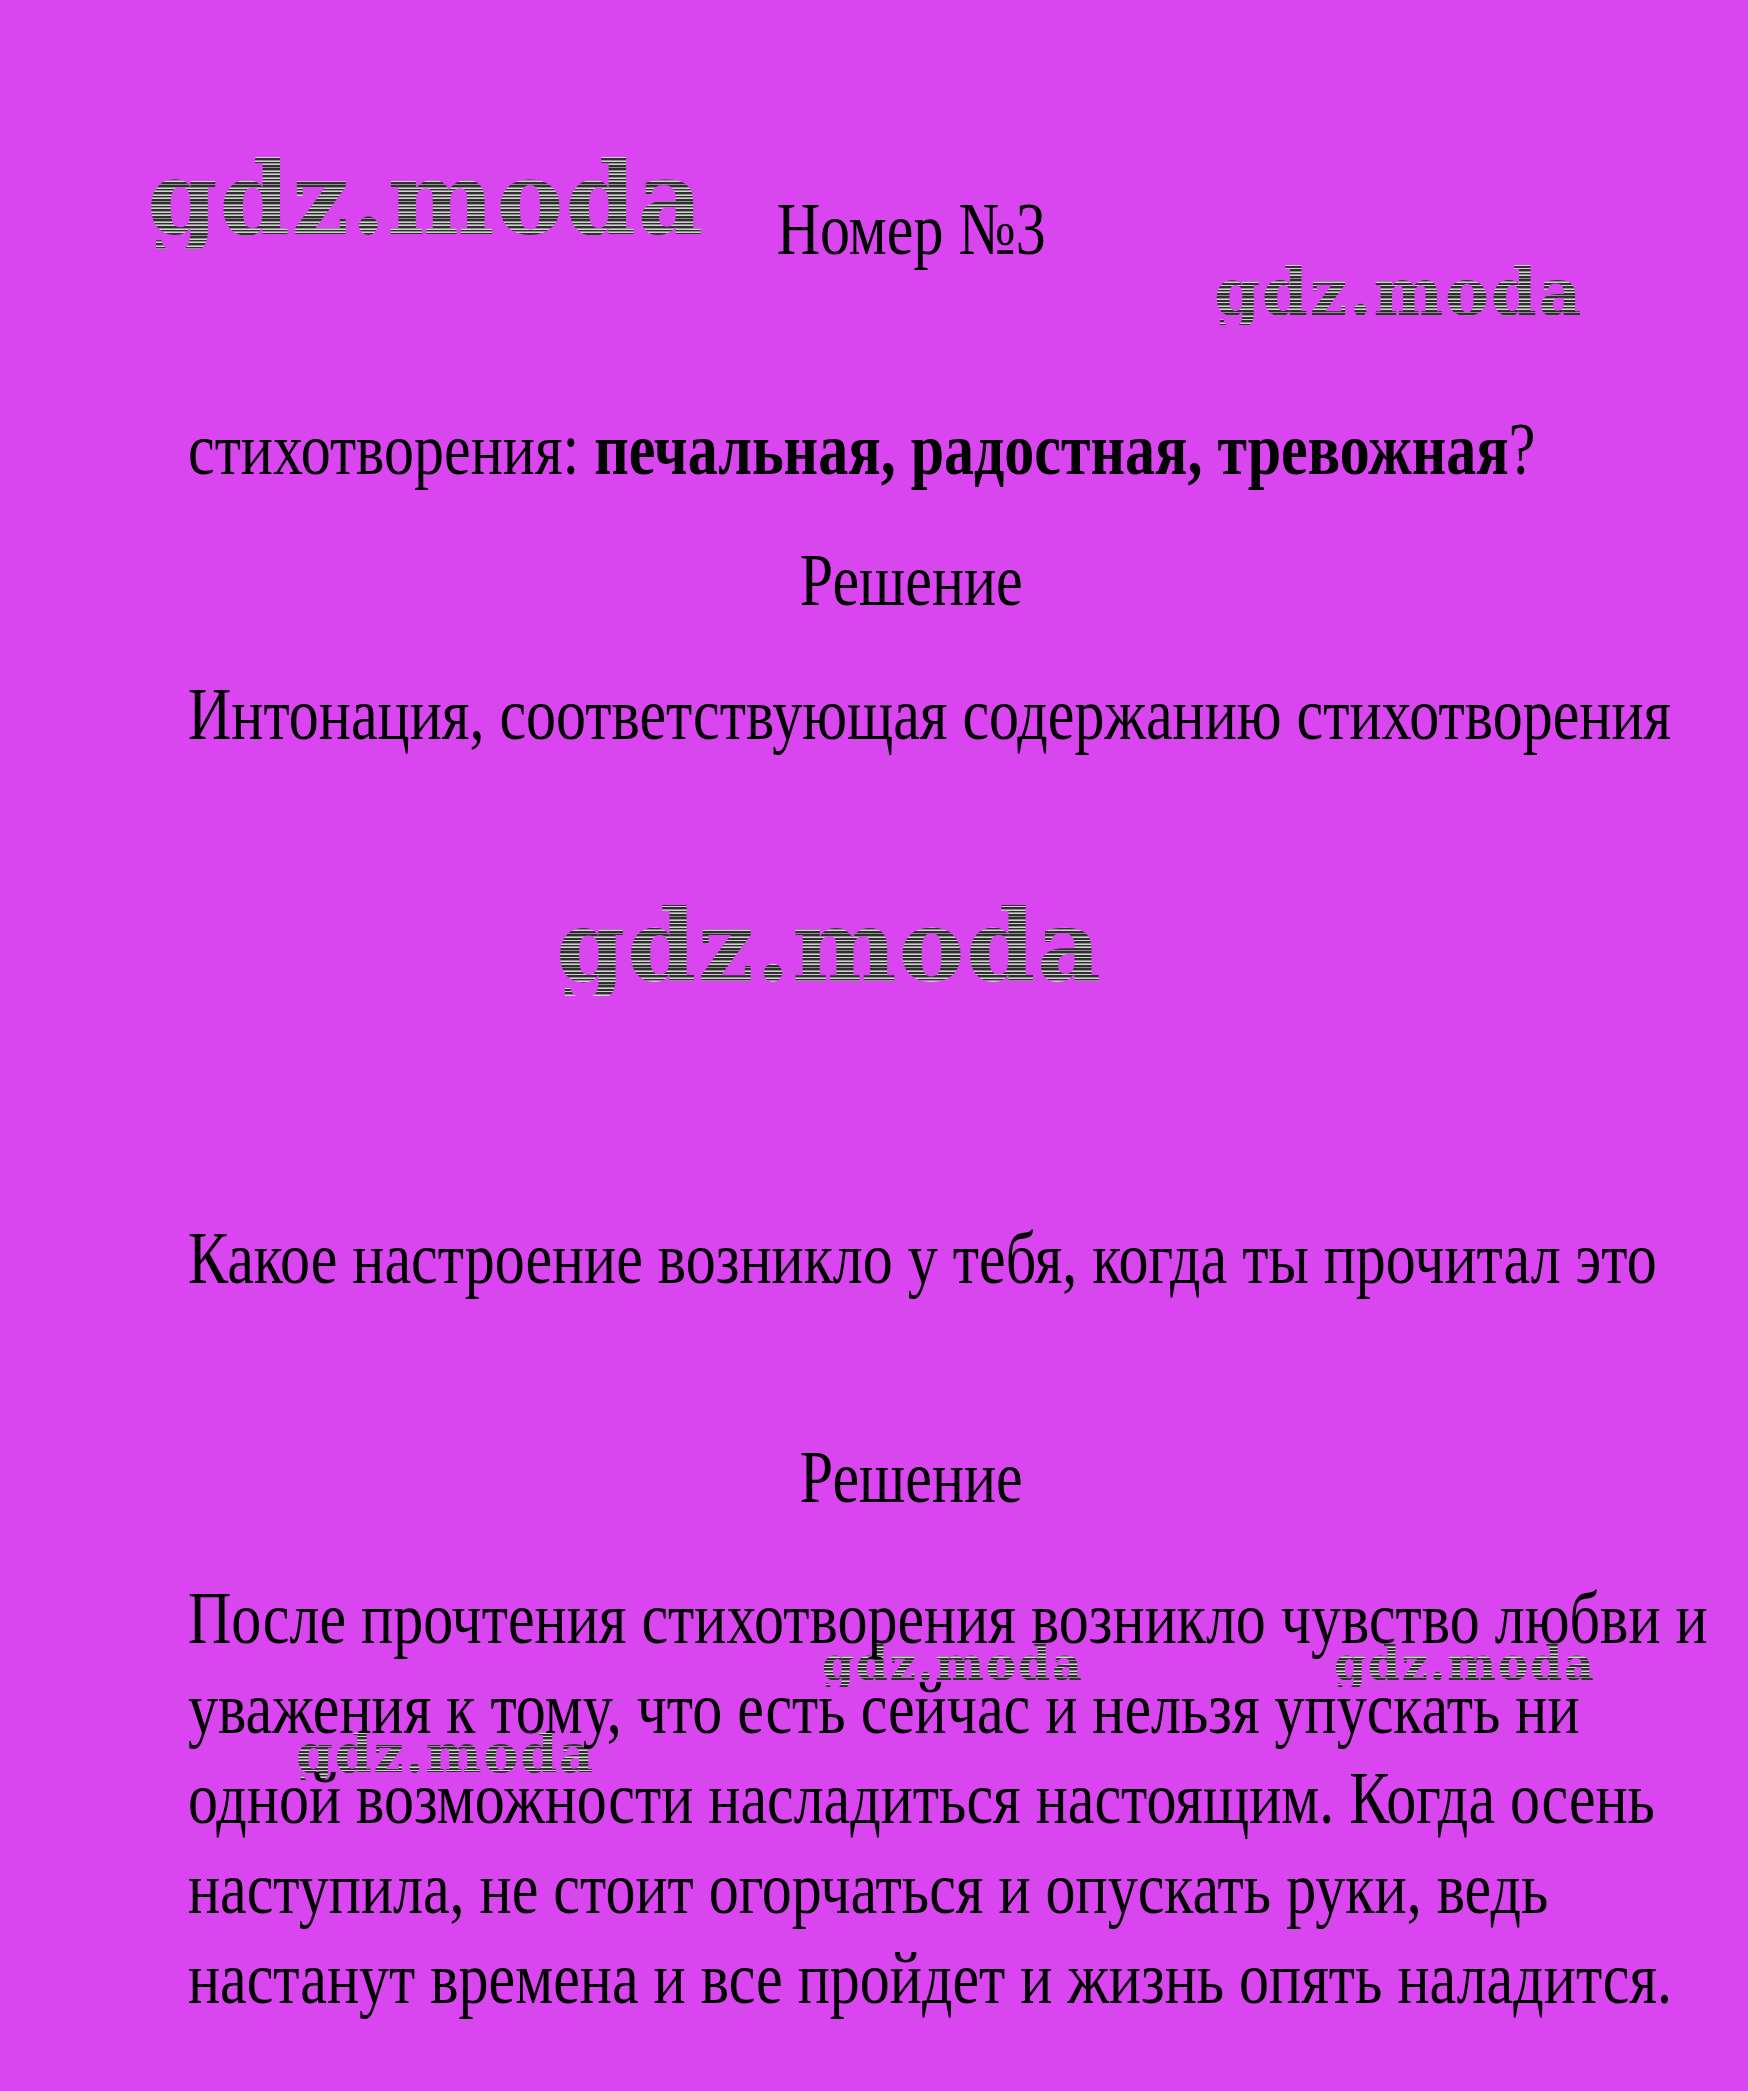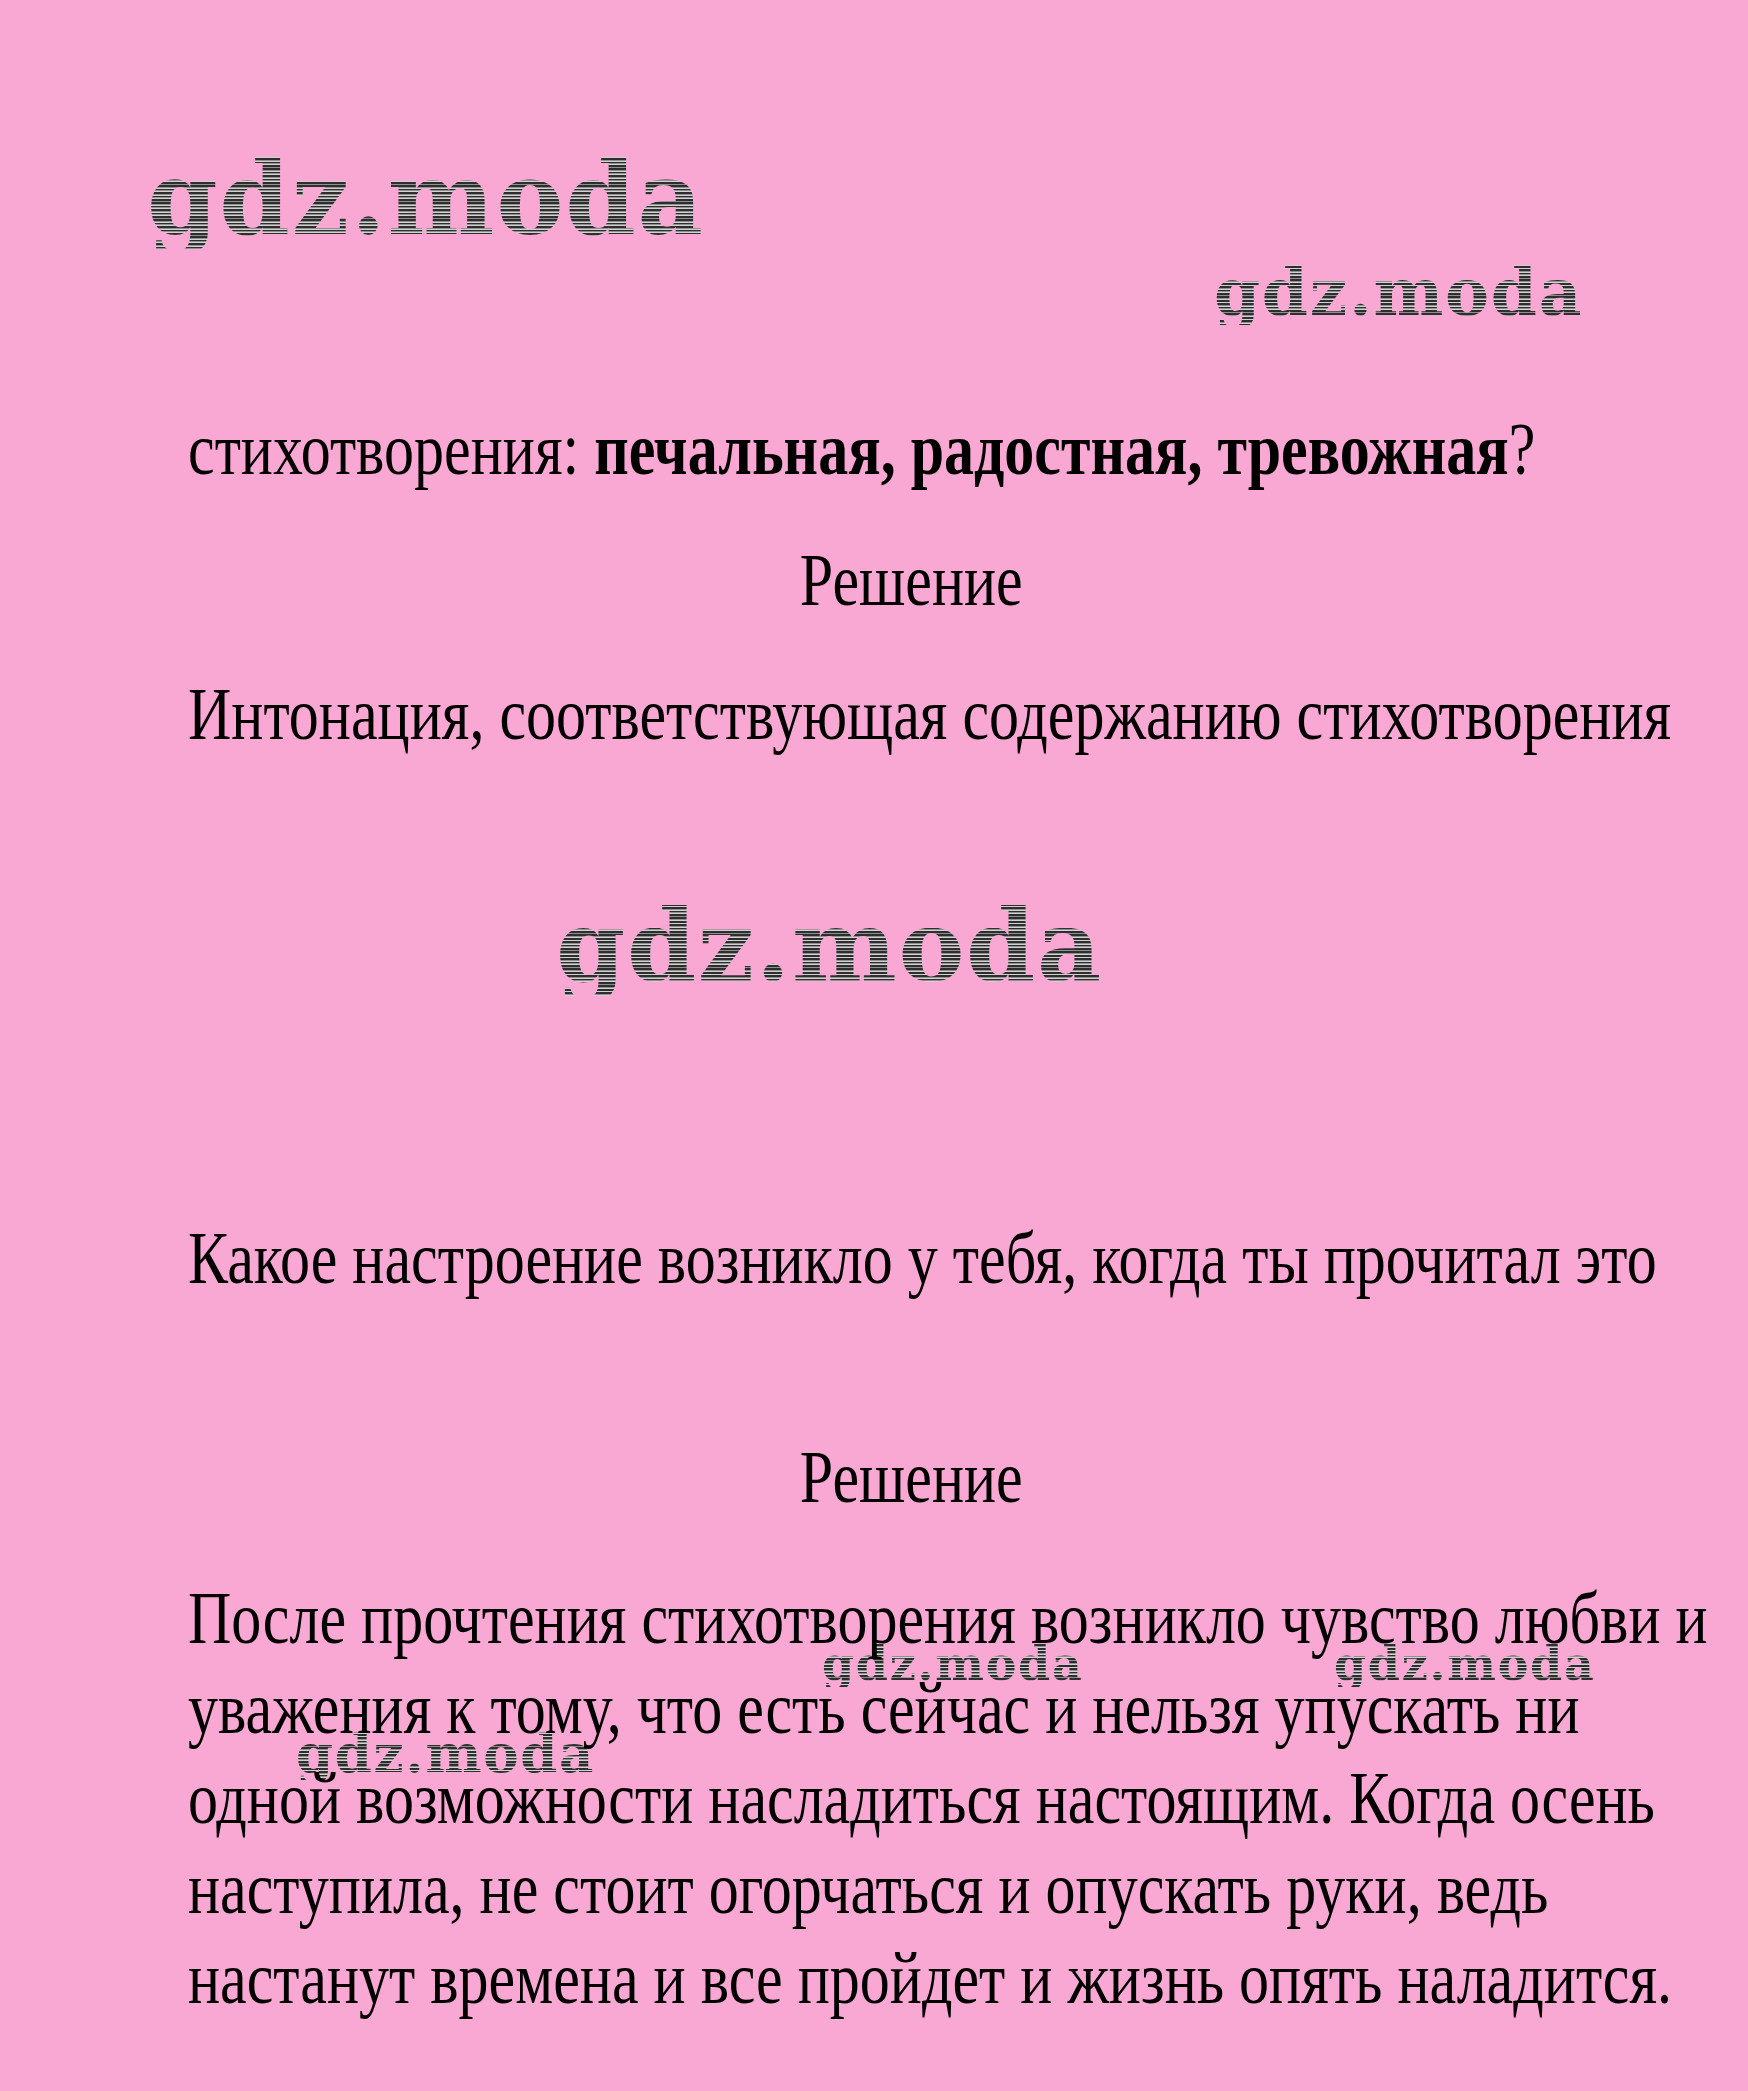--- a/index.html
+++ b/index.html
@@ -1,21 +1,21 @@
 <!DOCTYPE html>
 <html style="font-size:13.7px"><head>
 <meta charset="utf-8">
 <style>
   html, body { margin: 0; padding: 0; background: #ffffff; }
 
   .page {
     position: relative;
     width: 1748px;
     height: 2091px;
-    background: #f9a8d4;
+    background: #d946ef;
     color: #000000;
     font-family: "Liberation Serif", serif;
     overflow: hidden;
   }
 
   
   .line {
     position: absolute;
     font-size: 75px;
     line-height: 1;
@@ -64,20 +64,23 @@
 
 <div class="page">
 
   <div class="wm wm1">gdz.moda</div>
   <div class="wm wm2">gdz.moda</div>
   <div class="wm wm3">gdz.moda</div>
   <div class="wm wm4">gdz.moda</div>
   <div class="wm wm5">gdz.moda</div>
   <div class="wm wm6">gdz.moda</div>
 
+  <div class="line c" style="top:116px">
+    <span class="sq">Номер №3</span>
+  </div>
 
 
   <div class="line" style="left:113px; top:336px">
     <span class="sq"><span>стихотворения: </span><b>печальная, радостная, тревожная</b><span>?</span></span>
   </div>
 
   <div class="line c" style="top:467px">
     <span class="sq">Решение</span>
   </div>
 

